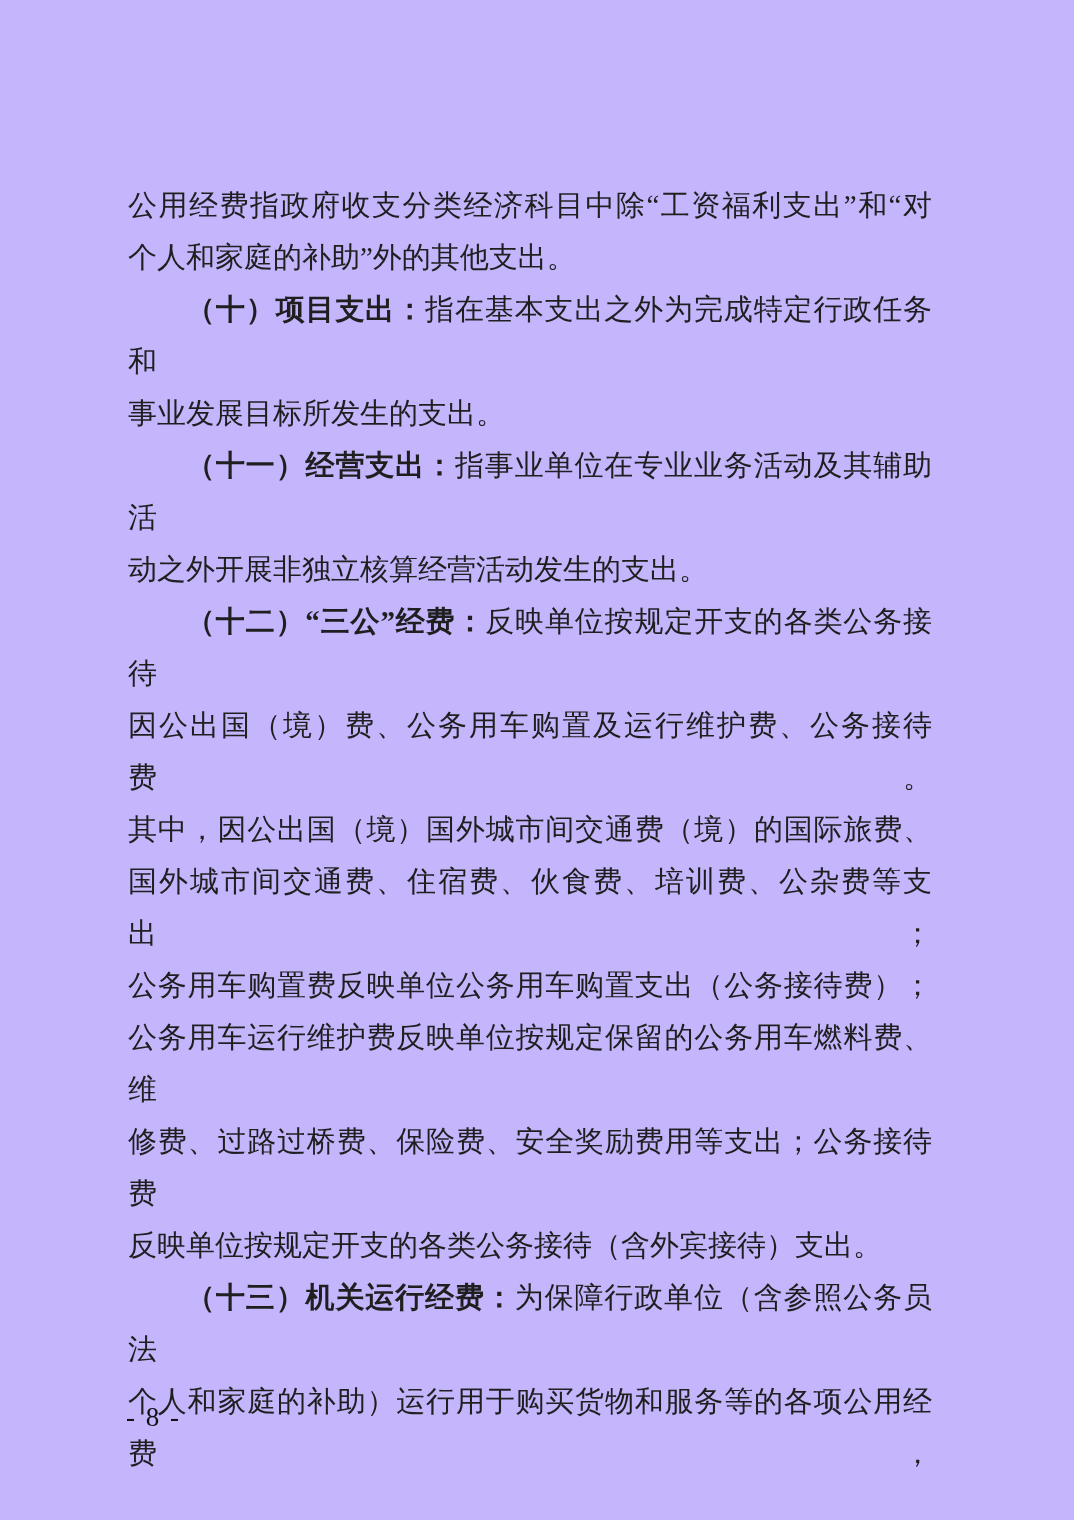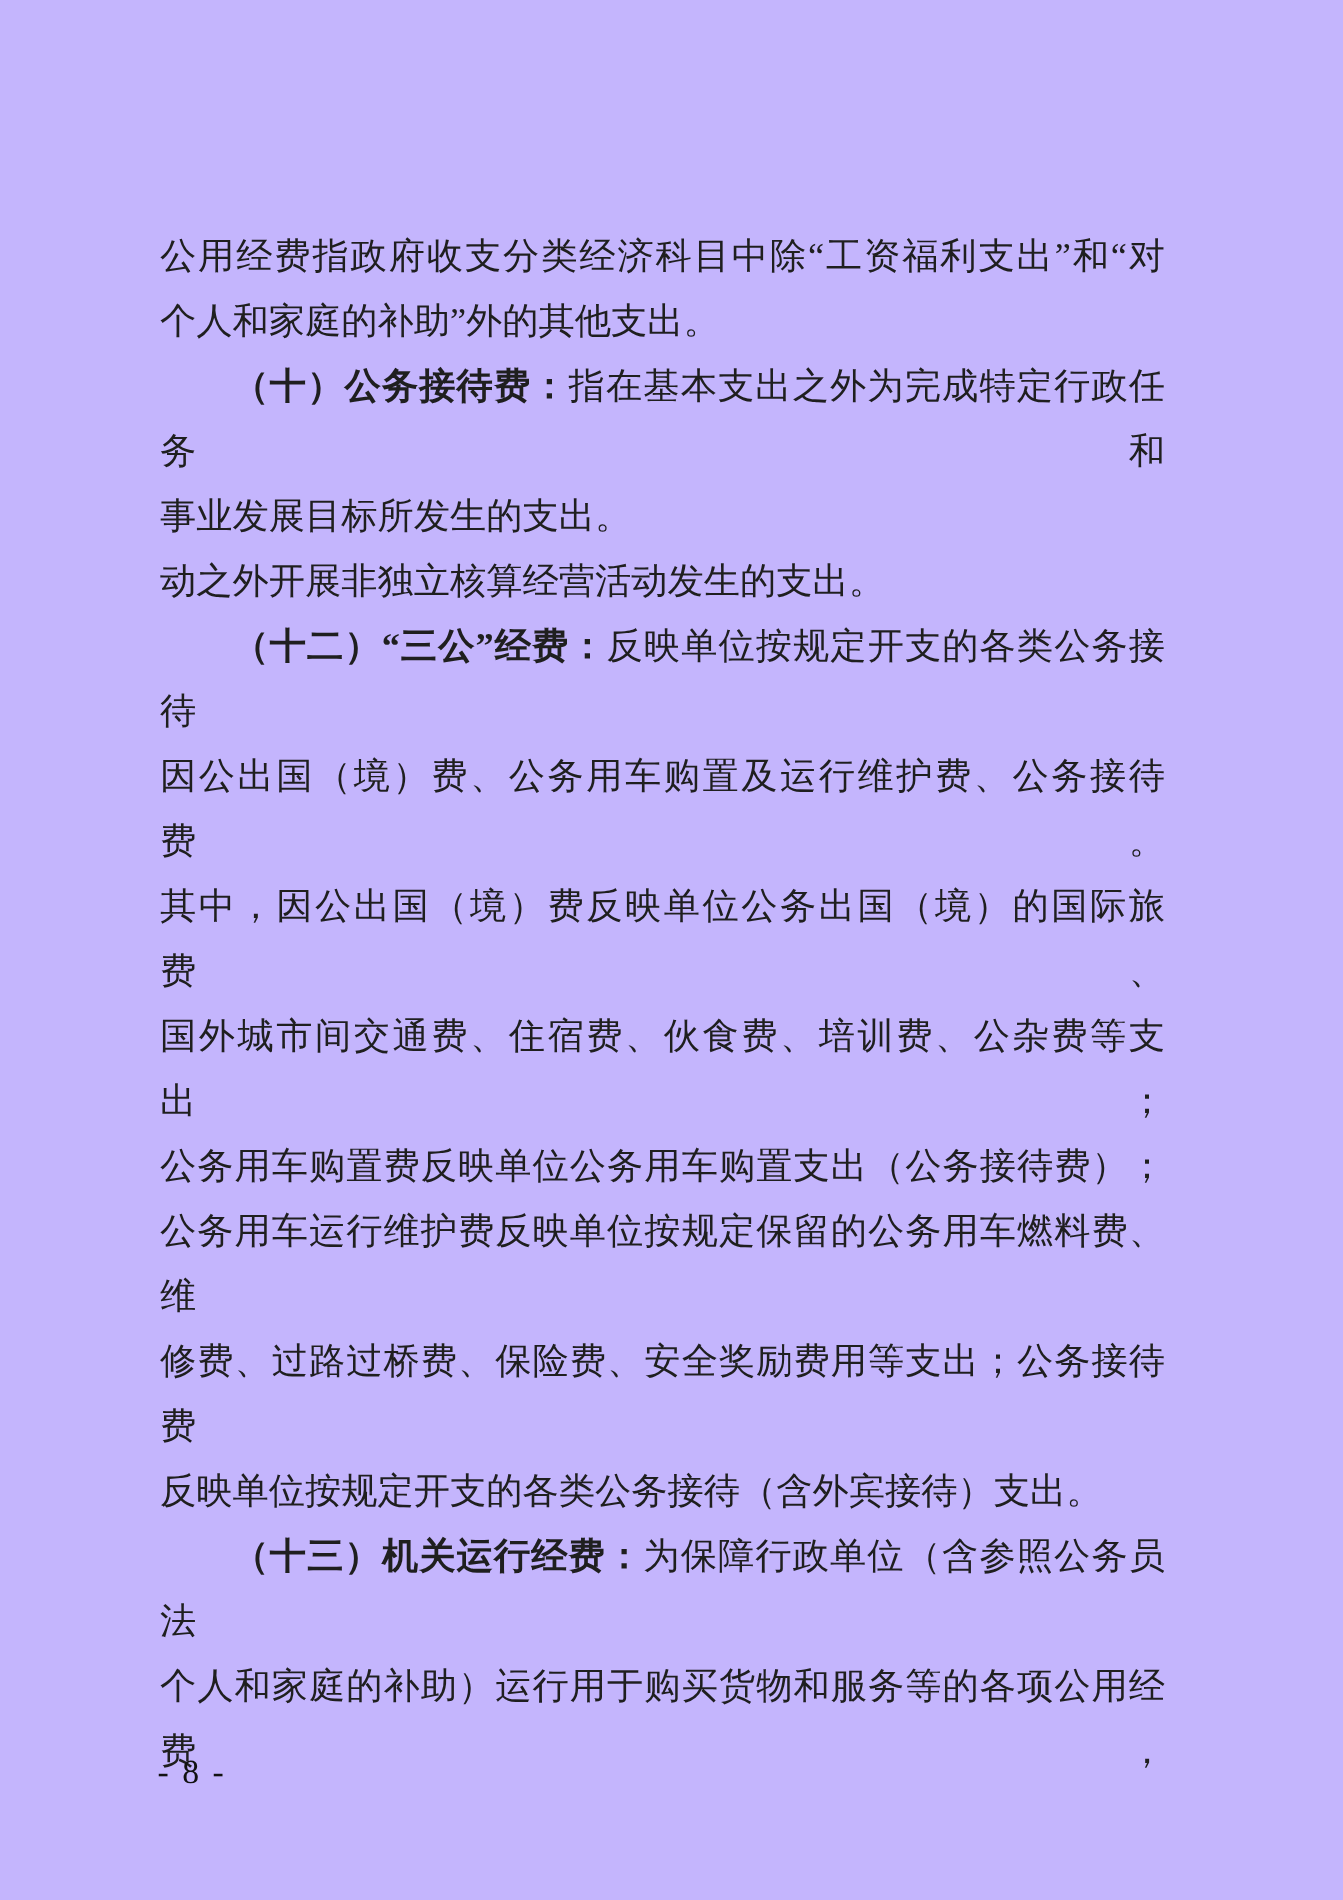--- a/index.html
+++ b/index.html
@@ -53,26 +53,27 @@
     font-family: "Liberation Serif", "DejaVu Serif", serif;
   }
 </style>
 </head>
 <body>
 
 <div class="page">
   <div class="doc-body">
       <div class="line justify"><span class="seg">公用经费指政府收支分类经济科目中除“工资福利支出”和“对</span></div>
       <div class="line"><span class="seg">个人和家庭的补助”外的其他支出。</span></div>
-      <div class="line justify indent"><span class="seg bold">（十）公务接待费：</span><span class="seg">指在基本支出之外为完成特定行政任务和</span></div>
+      <div class="line justify indent"><span class="seg bold">（十）项目支出：</span><span class="seg">指在基本支出之外为完成特定行政任务和</span></div>
       <div class="line"><span class="seg">事业发展目标所发生的支出。</span></div>
+      <div class="line justify indent"><span class="seg bold">（十一）经营支出：</span><span class="seg">指事业单位在专业业务活动及其辅助活</span></div>
       <div class="line"><span class="seg">动之外开展非独立核算经营活动发生的支出。</span></div>
       <div class="line justify indent"><span class="seg bold">（十二）“三公”经费：</span><span class="seg">反映单位按规定开支的各类公务接待</span></div>
       <div class="line justify"><span class="seg">因公出国（境）费、公务用车购置及运行维护费、公务接待费。</span></div>
-      <div class="line justify"><span class="seg">其中，因公出国（境）费反映单位公务出国（境）的国际旅费、</span></div>
+      <div class="line justify"><span class="seg">其中，因公出国（境）国外城市间交通费（境）的国际旅费、</span></div>
       <div class="line justify"><span class="seg">国外城市间交通费、住宿费、伙食费、培训费、公杂费等支出；</span></div>
       <div class="line justify"><span class="seg">公务用车购置费反映单位公务用车购置支出（公务接待费）；</span></div>
       <div class="line justify"><span class="seg">公务用车运行维护费反映单位按规定保留的公务用车燃料费、维</span></div>
       <div class="line justify"><span class="seg">修费、过路过桥费、保险费、安全奖励费用等支出；公务接待费</span></div>
       <div class="line"><span class="seg">反映单位按规定开支的各类公务接待（含外宾接待）支出。</span></div>
       <div class="line justify indent"><span class="seg bold">（十三）机关运行经费：</span><span class="seg">为保障行政单位（含参照公务员法</span></div>
       <div class="line justify"><span class="seg">个人和家庭的补助）运行用于购买货物和服务等的各项公用经费，</span></div>
     </div>
   <div class="page-number">- 8 -</div>
 </div>

